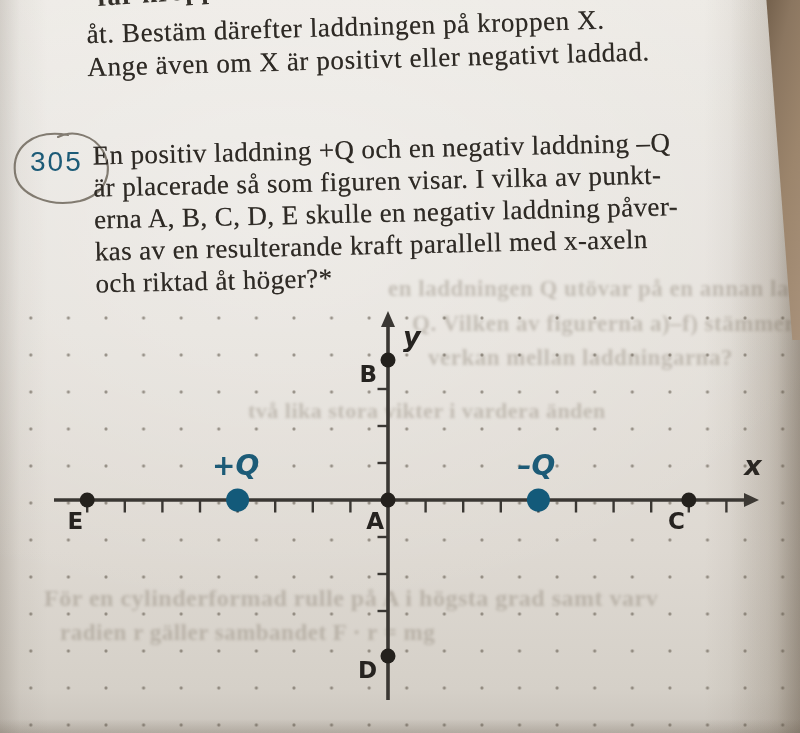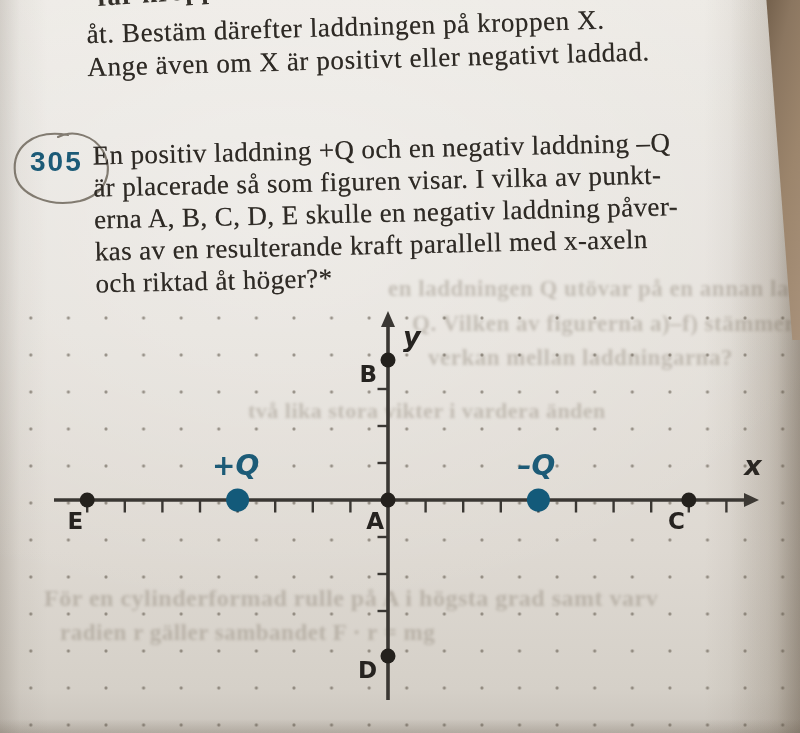--- a/index.html
+++ b/index.html
@@ -27,21 +27,21 @@
     color:#34302a;transform:rotate(-4deg);transform-origin:left top;z-index:4;letter-spacing:1px;}
 
   .intro{position:absolute;top:18px;left:86px;width:660px;z-index:4;
     transform:rotate(-1.6deg);transform-origin:left top;}
   .intro .tline{font-size:27px;line-height:33px;color:#2e2a25;letter-spacing:0.6px;
     text-shadow:0.2px 0.3px 0.5px rgba(43,38,32,0.6);}
 
   .problem{position:absolute;top:118px;left:0;width:780px;z-index:4;}
   .pnum-wrap{position:absolute;left:6px;top:10px;width:110px;height:82px;}
   .pnum{position:absolute;left:24px;top:18px;font-family:"Liberation Sans",sans-serif;
-    font-weight:bold;font-size:28px;letter-spacing:2px;color:#1c5b77;}
+    font-weight:normal;font-size:28px;letter-spacing:2px;color:#1c5b77;}
   .pnum-circle{position:absolute;left:0;top:0;}
   .plines{position:absolute;left:92px;top:6px;width:680px;
     transform:rotate(-1.3deg) translateX(0);transform-origin:right top;}
   .plines .tline{font-size:27px;line-height:32px;color:#2e2a25;letter-spacing:0.4px;
     text-shadow:0.2px 0.3px 0.5px rgba(43,38,32,0.6);}
 
   
   #ghost-layer{position:absolute;inset:0;z-index:1;}
   .ghost{position:absolute;white-space:nowrap;font-family:"Liberation Serif",serif;font-weight:bold;
     color:rgba(110,98,82,0.55);opacity:0.55;filter:blur(1.4px);letter-spacing:0.5px;}

